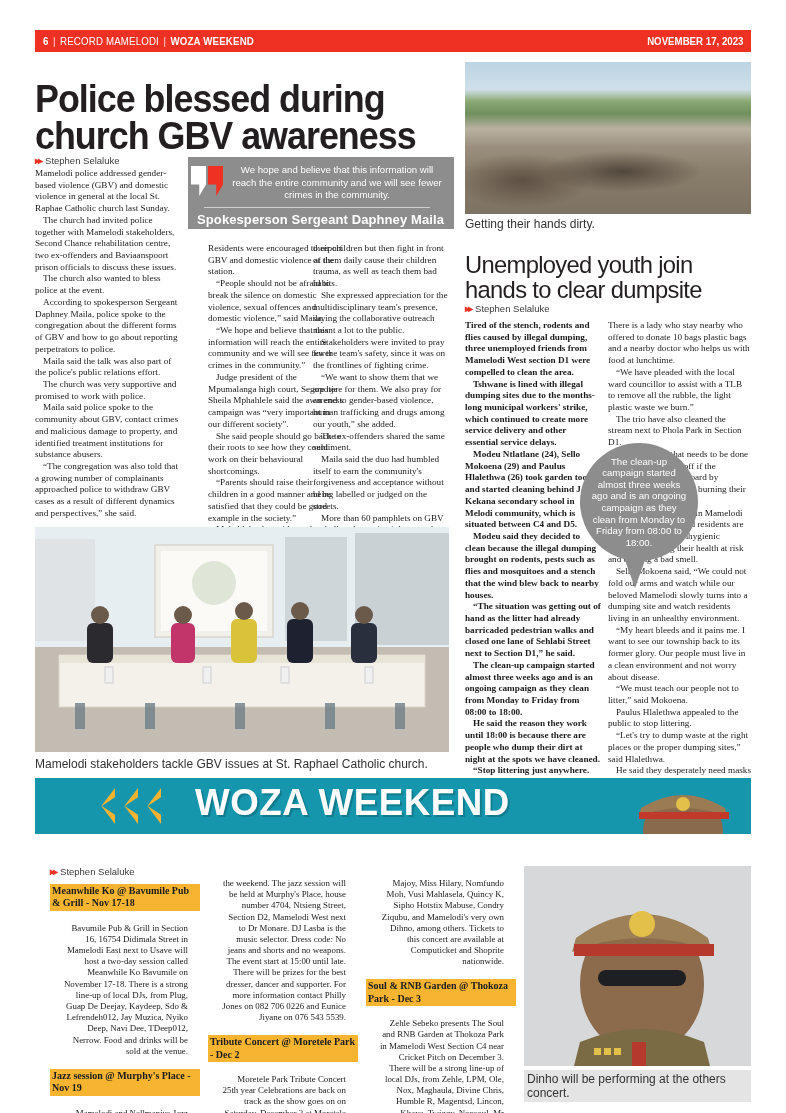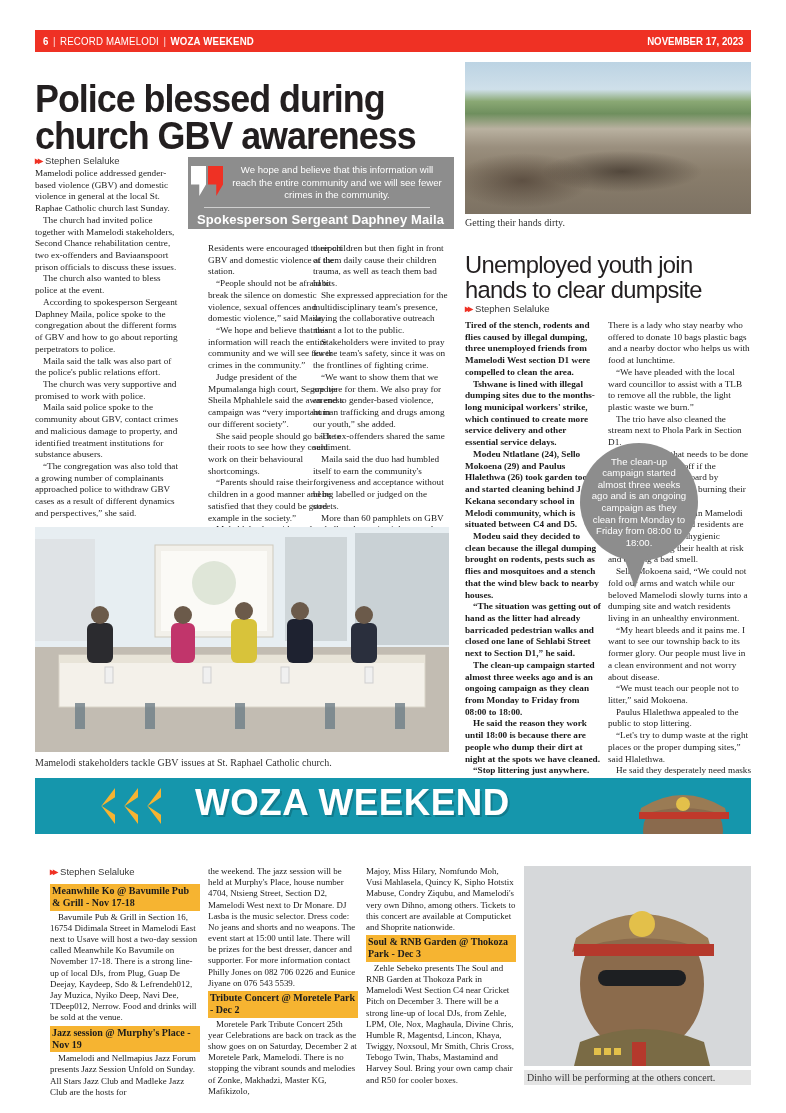--- a/index.html
+++ b/index.html
@@ -71,21 +71,21 @@
   }
   .col p{margin:0;text-indent:8px;}
   .col p.noind{text-indent:0;}
 
   .c1{left:35px;top:168px;width:146px;}
   .c2{left:208px;top:243px;width:136px;}
   .c3{left:313px;top:243px;width:136px;}
 
   
   .photo{position:absolute;overflow:hidden;}
-  .cap{font-family:Liberation Serif, serif;font-size:10px;color:#333;}
+  .cap{font-family:Liberation Sans, sans-serif;font-size:12px;color:#333;}
 
   
   #photo-dump{left:465px;top:62px;width:286px;height:152px;}
   #cap-dump{position:absolute;left:465px;top:217px;width:286px;}
 
   
   .headline2{
     position:absolute;left:465px;top:232px;width:290px;
     font-family:"Liberation Sans",sans-serif;font-weight:normal;
     font-size:24.5px;line-height:1.02;letter-spacing:-.7px;color:#231f20;
@@ -128,21 +128,21 @@
     text-shadow:2px 2px 0 rgba(0,0,0,.18);
     transform:scaleX(1.02);transform-origin:left top;
   }
   .woza-photo{position:absolute;right:0;top:0;width:180px;height:56px;overflow:hidden;}
 
   
   .evt{
     position:absolute;font-family:"Liberation Serif",serif;
     font-size:8.9px;line-height:1.255;color:#1b1b1b;
   }
-  .evt p{margin:0;text-indent:8px;}
+  .evt p{margin:12px;text-indent:8px;text-align:right;}
   .evt p.noind{text-indent:0;}
   .evt .hl{
     display:block;background:#f6b431;font-weight:bold;
     font-size:10px;line-height:1.24;padding:1px 2px;margin:2px 0 1px 0;
     text-indent:0;
   }
   .e1{left:50px;top:866px;width:150px;}
   .e2{left:208px;top:866px;width:150px;}
   .e3{left:366px;top:866px;width:150px;}
   .byline3{position:absolute;left:50px;top:866px;}

